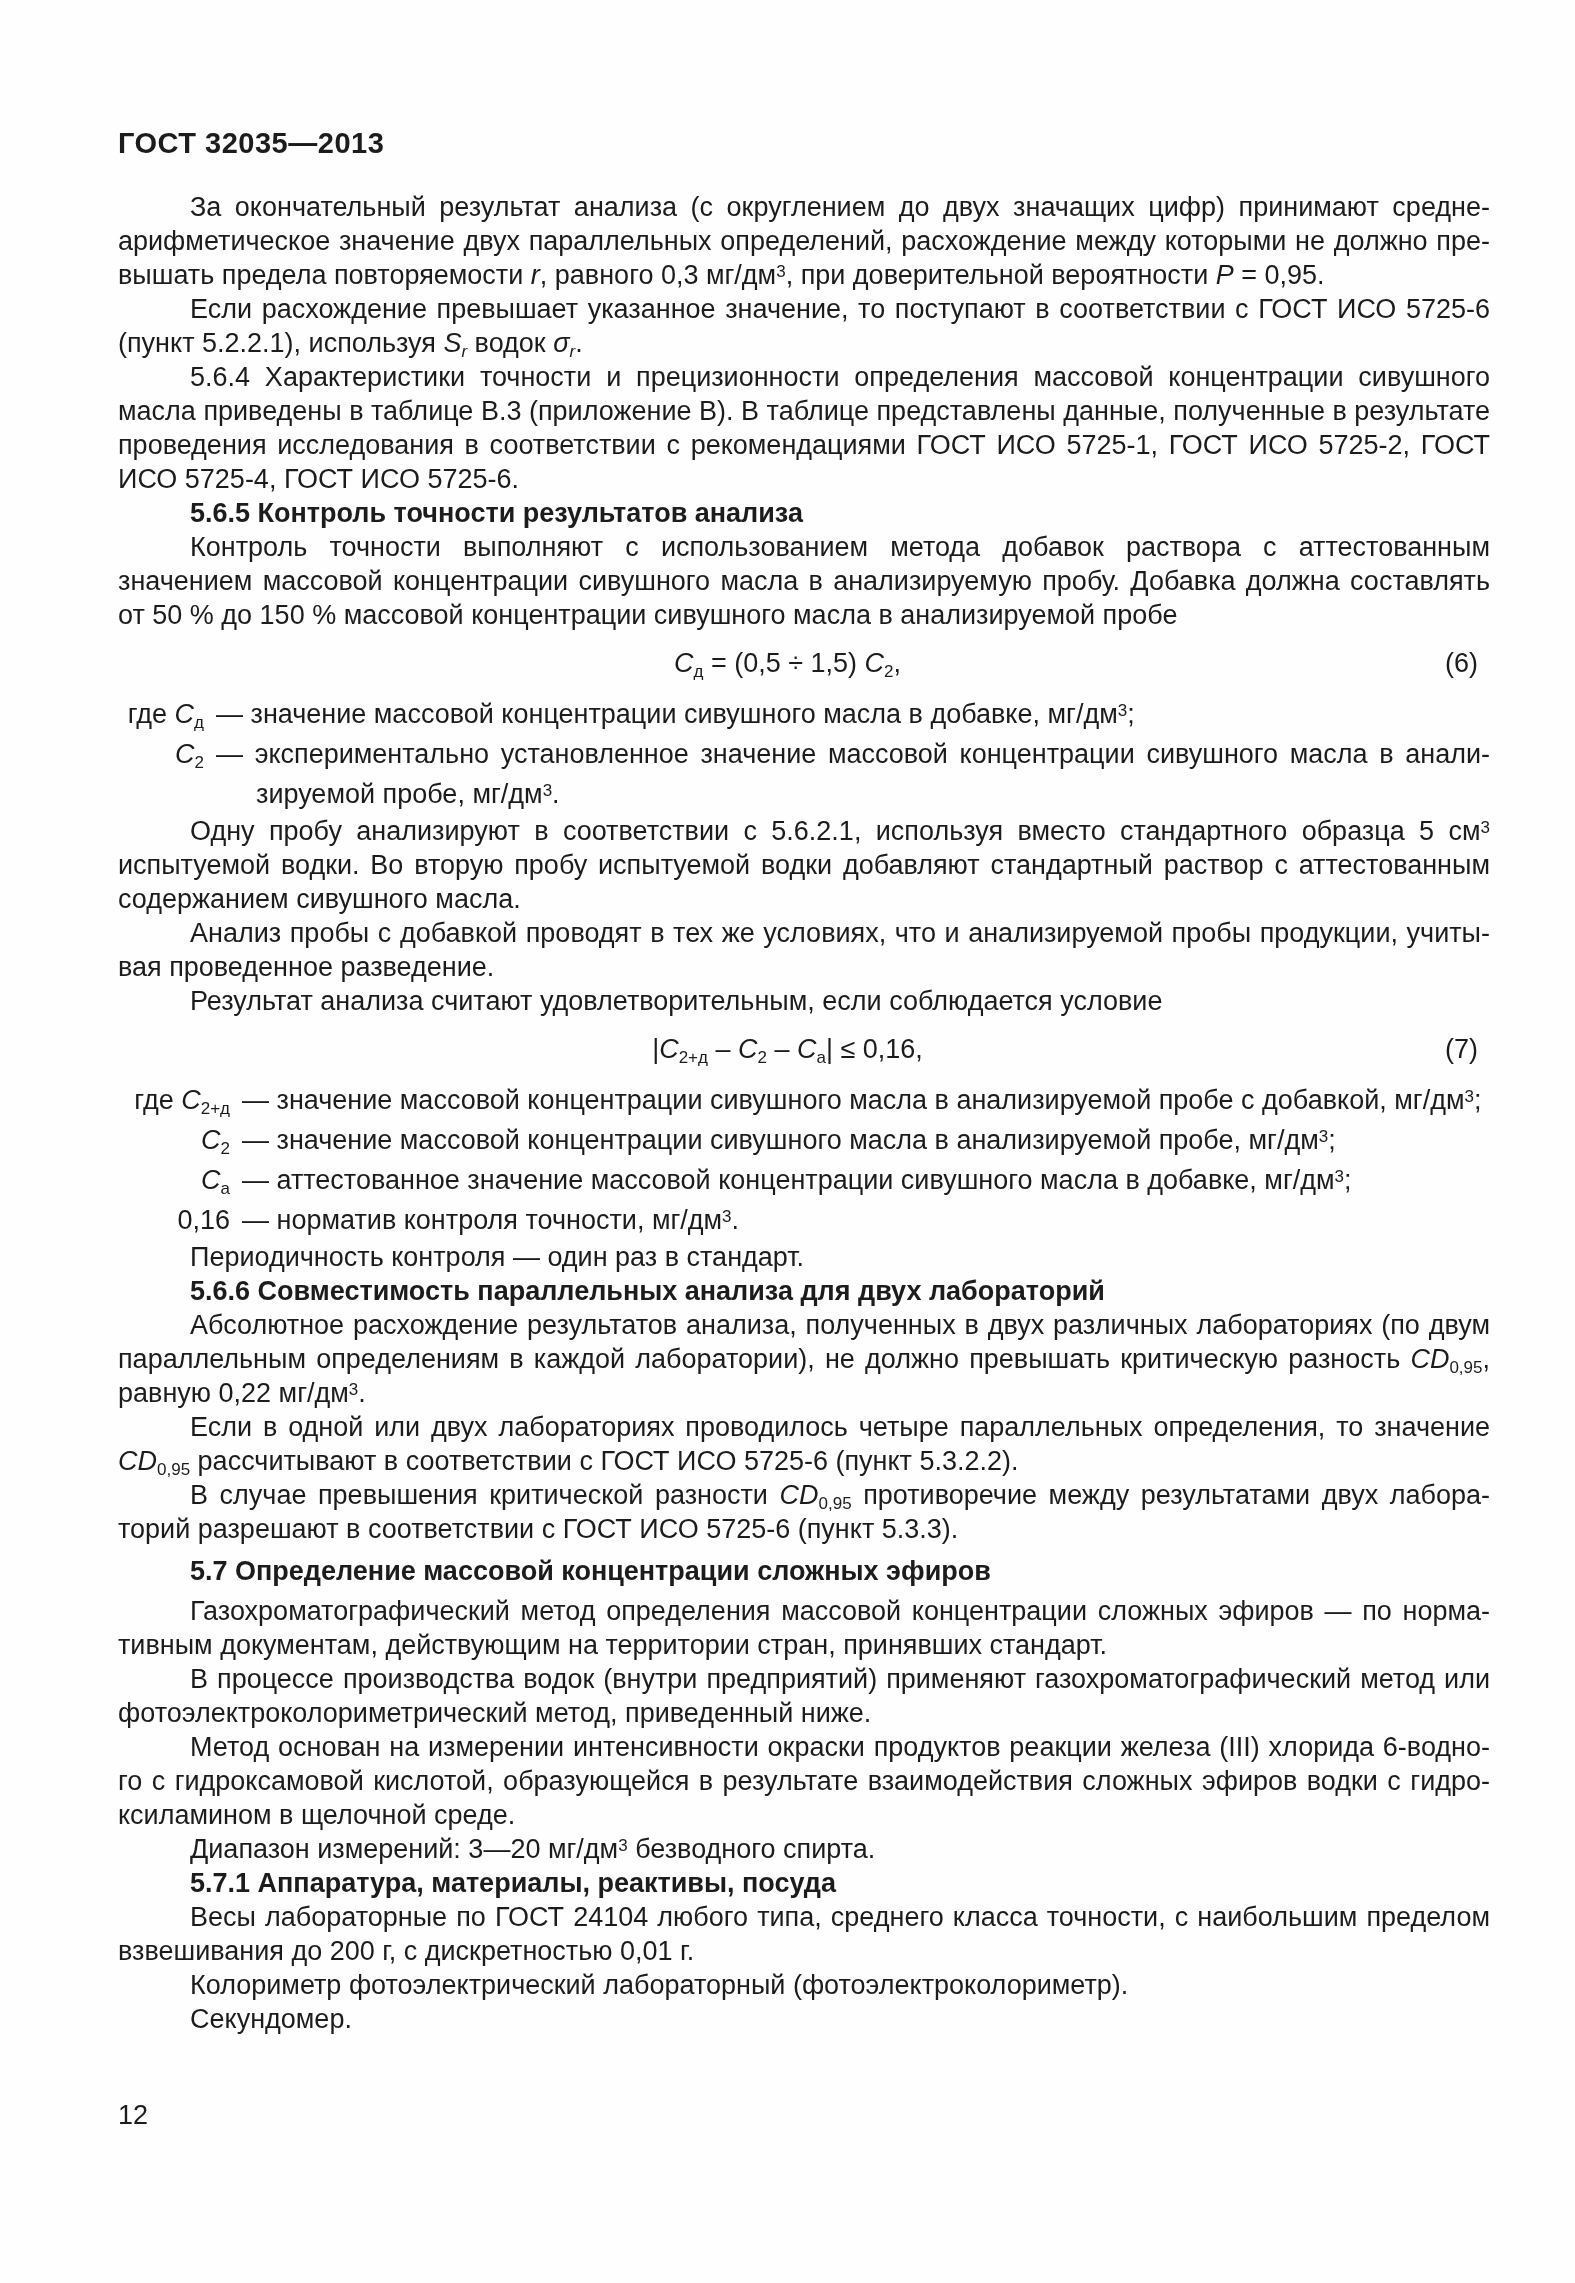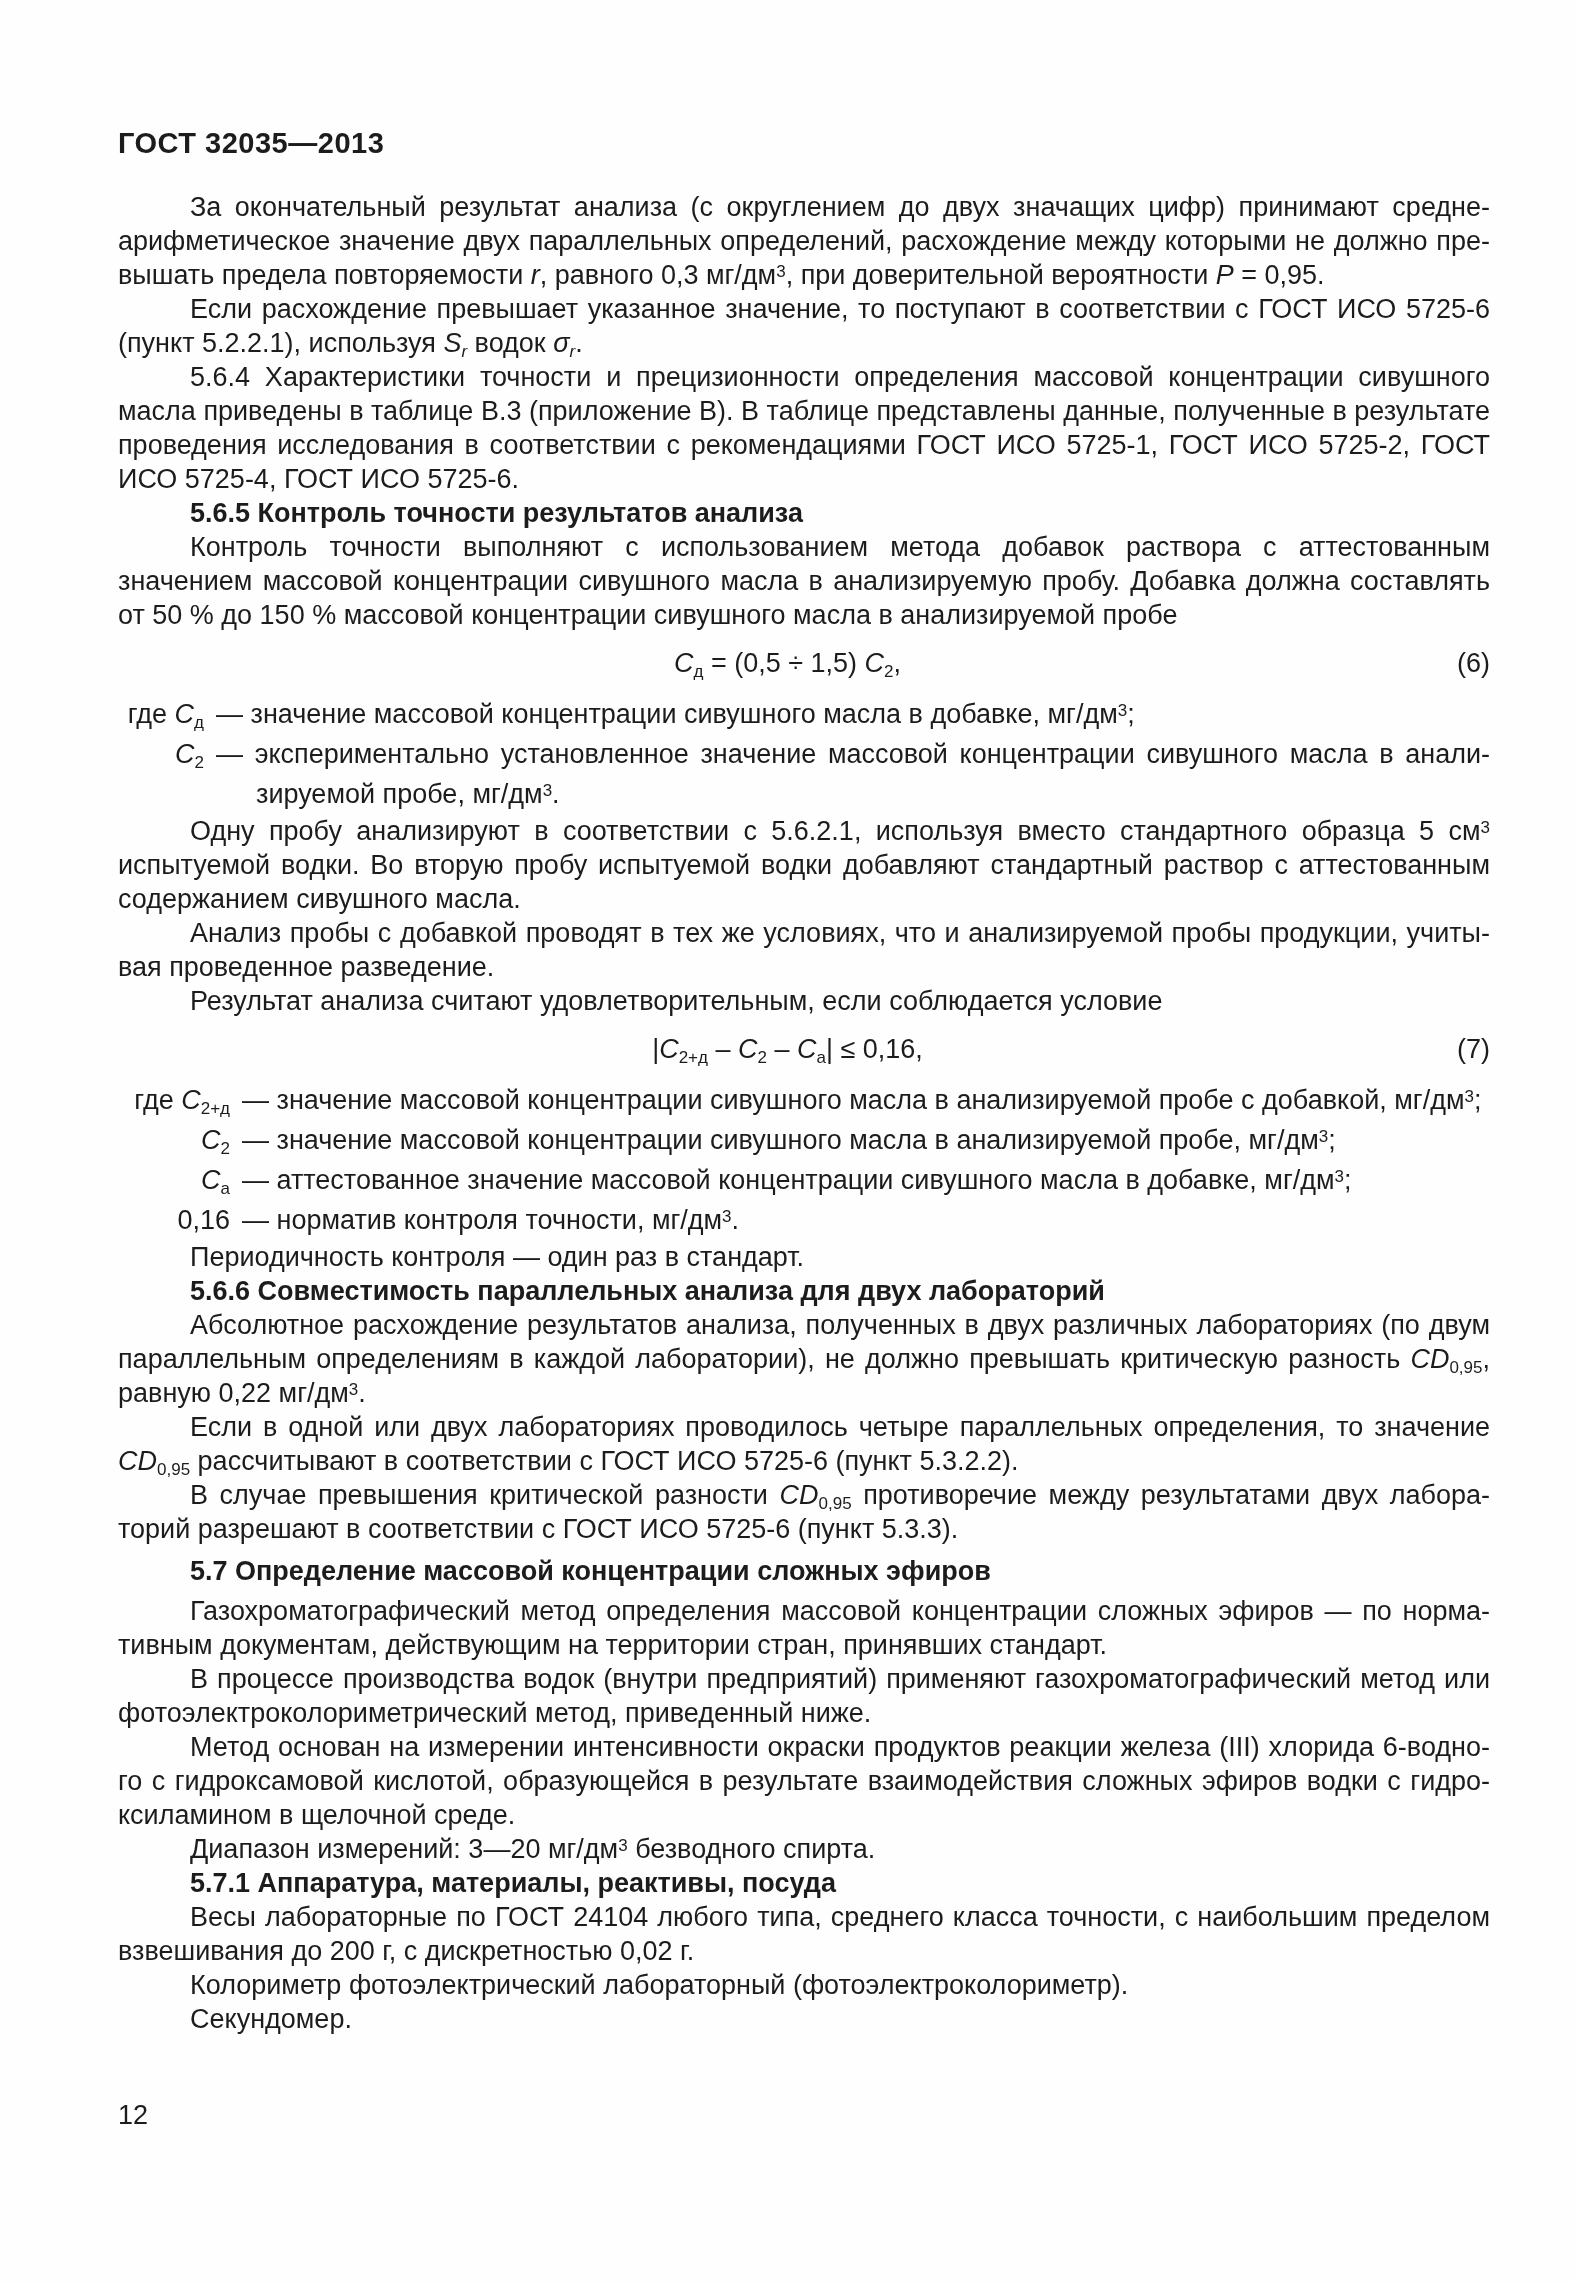--- a/index.html
+++ b/index.html
@@ -33,21 +33,21 @@
     hyphens: manual;
   }
   .h {
     font-weight: bold;
     text-indent: 72px;
   }
   .h-major { margin: 8px 0 6px 0; }
   .formula {
     display: flex;
     align-items: baseline;
-    margin: 14px 0;
+    margin: 14px 12px;
   }
   .formula-body { flex: 1 1 auto; text-align: center; }
   .formula-num { flex: 0 0 auto; }
   .defs { line-height: 40px; }
   .def { display: flex; align-items: baseline; }
   .def-term { flex: 0 0 86px; text-align: right; white-space: nowrap; }
   .defs-g2 .def-term { flex-basis: 112px; }
   .def-desc {
     flex: 1 1 auto;
     margin-left: 12px;
@@ -122,19 +122,19 @@
         <div class="h"><span>5.6.6 Совместимость параллельных анализа для двух лабораторий</span></div>
         <div class="p"><span>Абсолютное расхождение результатов анализа, полученных в двух различных лабораториях (по двум параллельным определениям в каждой лаборатории), не должно превышать критическую разность </span><span class="s-i">CD</span><span class="s-sub">0,95</span><span>, равную 0,22 мг/дм</span><span class="s-sup">3</span><span>.</span></div>
         <div class="p"><span>Если в одной или двух лабораториях проводилось четыре параллельных определения, то значение </span><span class="s-i">CD</span><span class="s-sub">0,95</span><span> рассчитывают в соответствии с ГОСТ ИСО 5725-6 (пункт 5.3.2.2).</span></div>
         <div class="p"><span>В случае превышения критической разности </span><span class="s-i">CD</span><span class="s-sub">0,95</span><span> противоречие между результатами двух лабора­торий разрешают в соответствии с ГОСТ ИСО 5725-6 (пункт 5.3.3).</span></div>
         <div class="h h-major"><span>5.7 Определение массовой концентрации сложных эфиров</span></div>
         <div class="p"><span>Газохроматографический метод определения массовой концентрации сложных эфиров — по норма­тивным документам, действующим на территории стран, принявших стандарт.</span></div>
         <div class="p"><span>В процессе производства водок (внутри предприятий) применяют газохроматографический метод или фотоэлектроколориметрический метод, приведенный ниже.</span></div>
         <div class="p"><span>Метод основан на измерении интенсивности окраски продуктов реакции железа (III) хлорида 6-водно­го с гидроксамовой кислотой, образующейся в результате взаимодействия сложных эфиров водки с гидро­ксиламином в щелочной среде.</span></div>
         <div class="p"><span>Диапазон измерений: 3—20 мг/дм</span><span class="s-sup">3</span><span> безводного спирта.</span></div>
         <div class="h"><span>5.7.1 Аппаратура, материалы, реактивы, посуда</span></div>
-        <div class="p"><span>Весы лабораторные по ГОСТ 24104 любого типа, среднего класса точности, с наибольшим пределом взвешивания до 200 г, с дискретностью 0,02 г.</span></div>
+        <div class="p"><span>Весы лабораторные по ГОСТ 24104 любого типа, среднего класса точности, с наибольшим пределом взвешивания до 200 г, с дискретностью 0,01 г.</span></div>
         <div class="p"><span>Колориметр фотоэлектрический лабораторный (фотоэлектроколориметр).</span></div>
         <div class="p"><span>Секундомер.</span></div>
       </div>
   </div>
   <div class="page-number">12</div>
 </div>
 
 </body></html>

